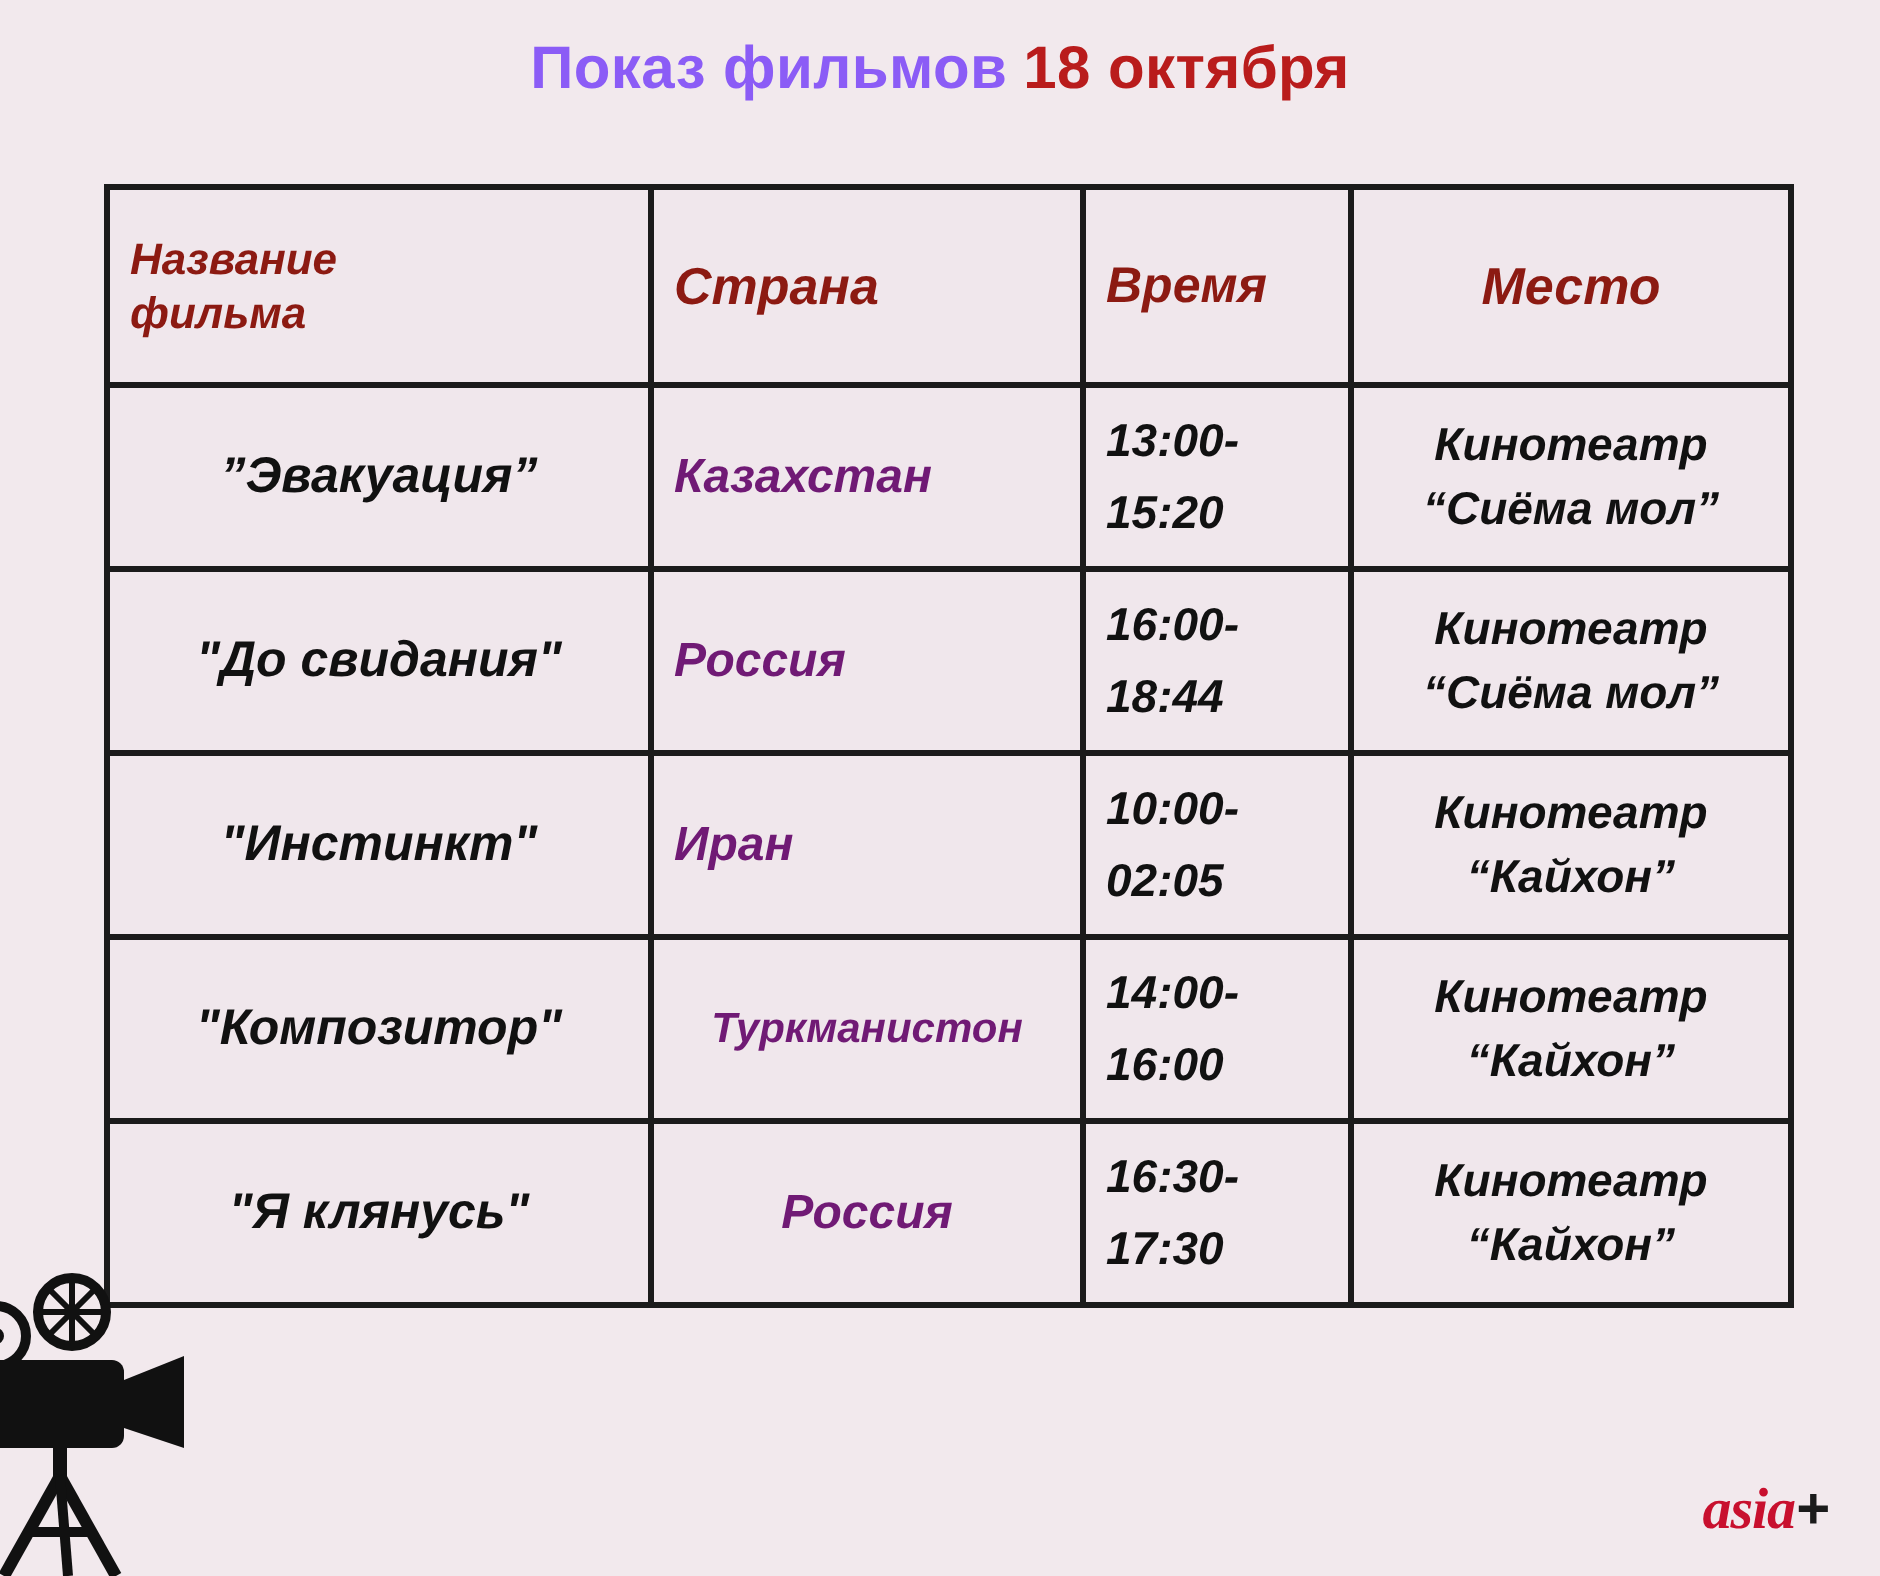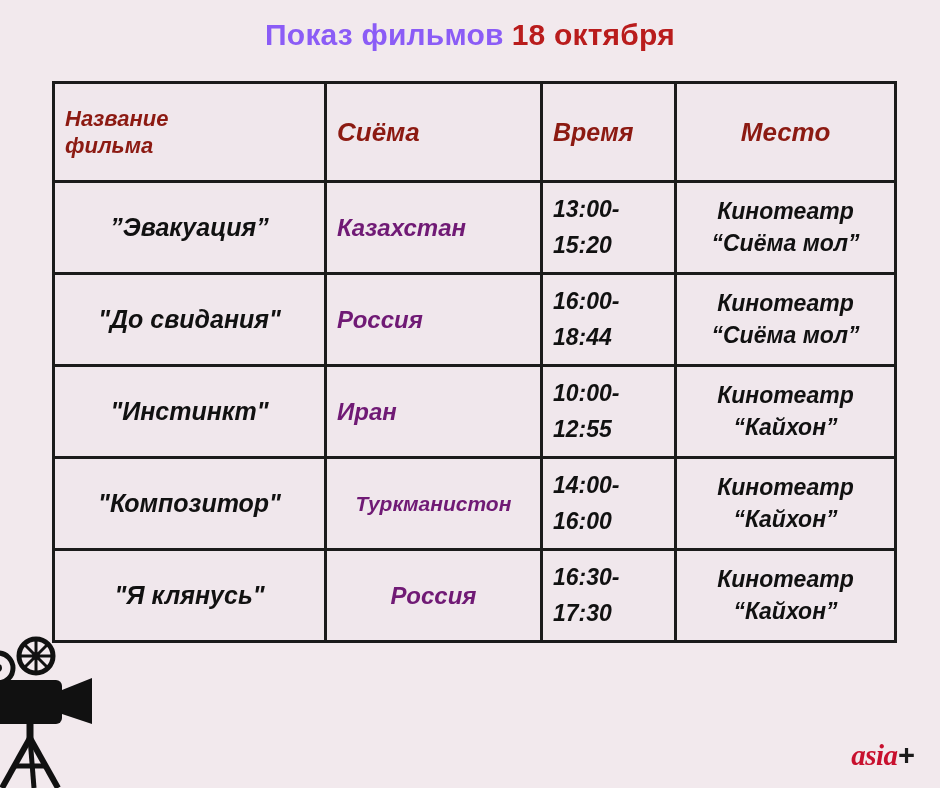--- a/index.html
+++ b/index.html
@@ -30,21 +30,21 @@
   }
   .title-date {
     color: #b91c1c;
     margin-left: 8px;
   }
 
   
   .table-wrap {
     position: absolute;
     left: 52px;
-    top: 81px;
+    top: 92px;
     width: 842px;
   }
   table.schedule {
     border-collapse: collapse;
     width: 842px;
     table-layout: fixed;
     background: #f0e7ec;
   }
   table.schedule th,
   table.schedule td {
@@ -166,21 +166,21 @@
       <col class="c-country">
       <col class="c-time">
       <col class="c-place">
     </colgroup>
     <thead>
       <tr>
         <th class="h-title">
           <span>Название</span><br>
           <span>фильма</span>
         </th>
-        <th class="h-country">Сиёма</th>
+        <th class="h-country">Страна</th>
         <th class="h-time">Время</th>
         <th class="h-place">Место</th>
       </tr>
     </thead>
     <tbody>
 
       <tr>
         <td class="film">”Эвакуация”</td>
         <td class="country">Казахстан</td>
         <td class="time">
@@ -204,21 +204,21 @@
           <span>Кинотеатр</span>
           <span class="p2">“Сиёма мол”</span>
         </td>
       </tr>
 
       <tr>
         <td class="film">"Инстинкт"</td>
         <td class="country">Иран</td>
         <td class="time">
           <span>10:00-</span>
-          <span class="t2">12:55</span>
+          <span class="t2">02:05</span>
         </td>
         <td class="place">
           <span>Кинотеатр</span>
           <span class="p2">“Кайхон”</span>
         </td>
       </tr>
 
       <tr>
         <td class="film">"Композитор"</td>
         <td class="country small center">Туркманистон</td>

